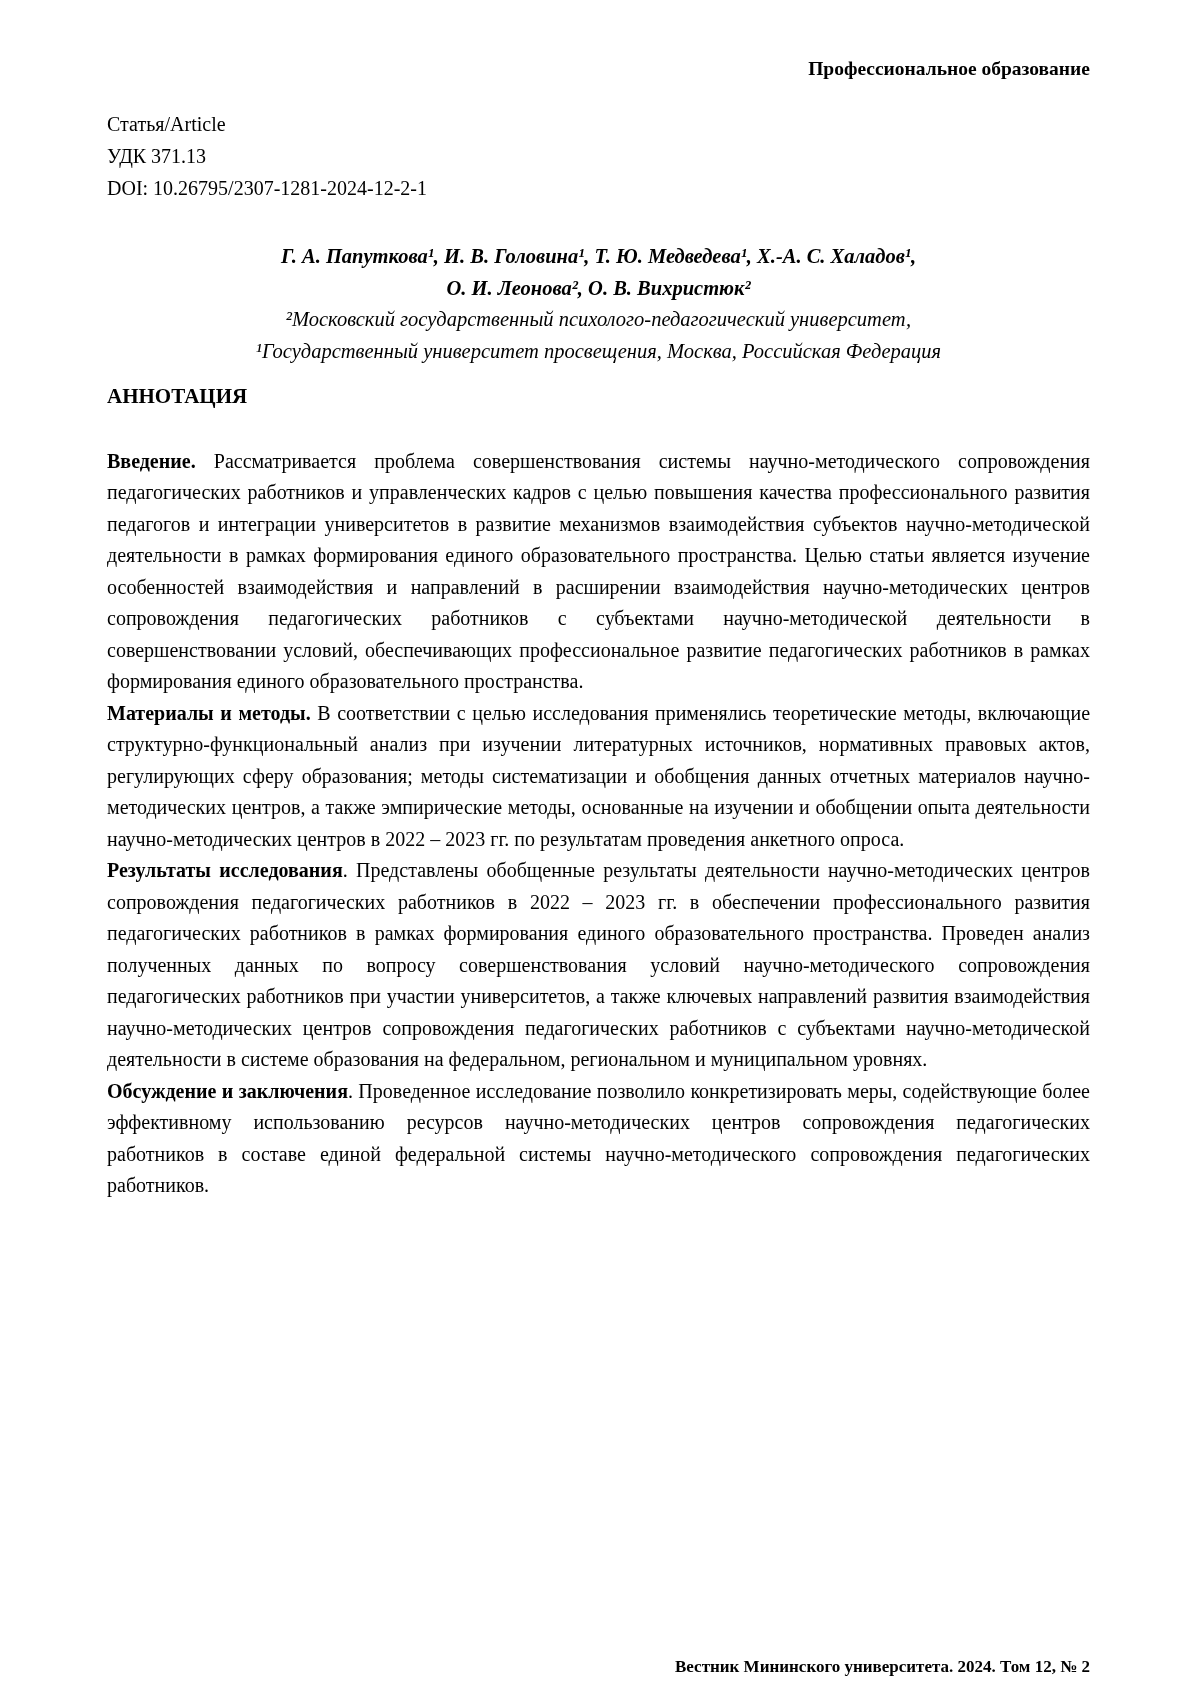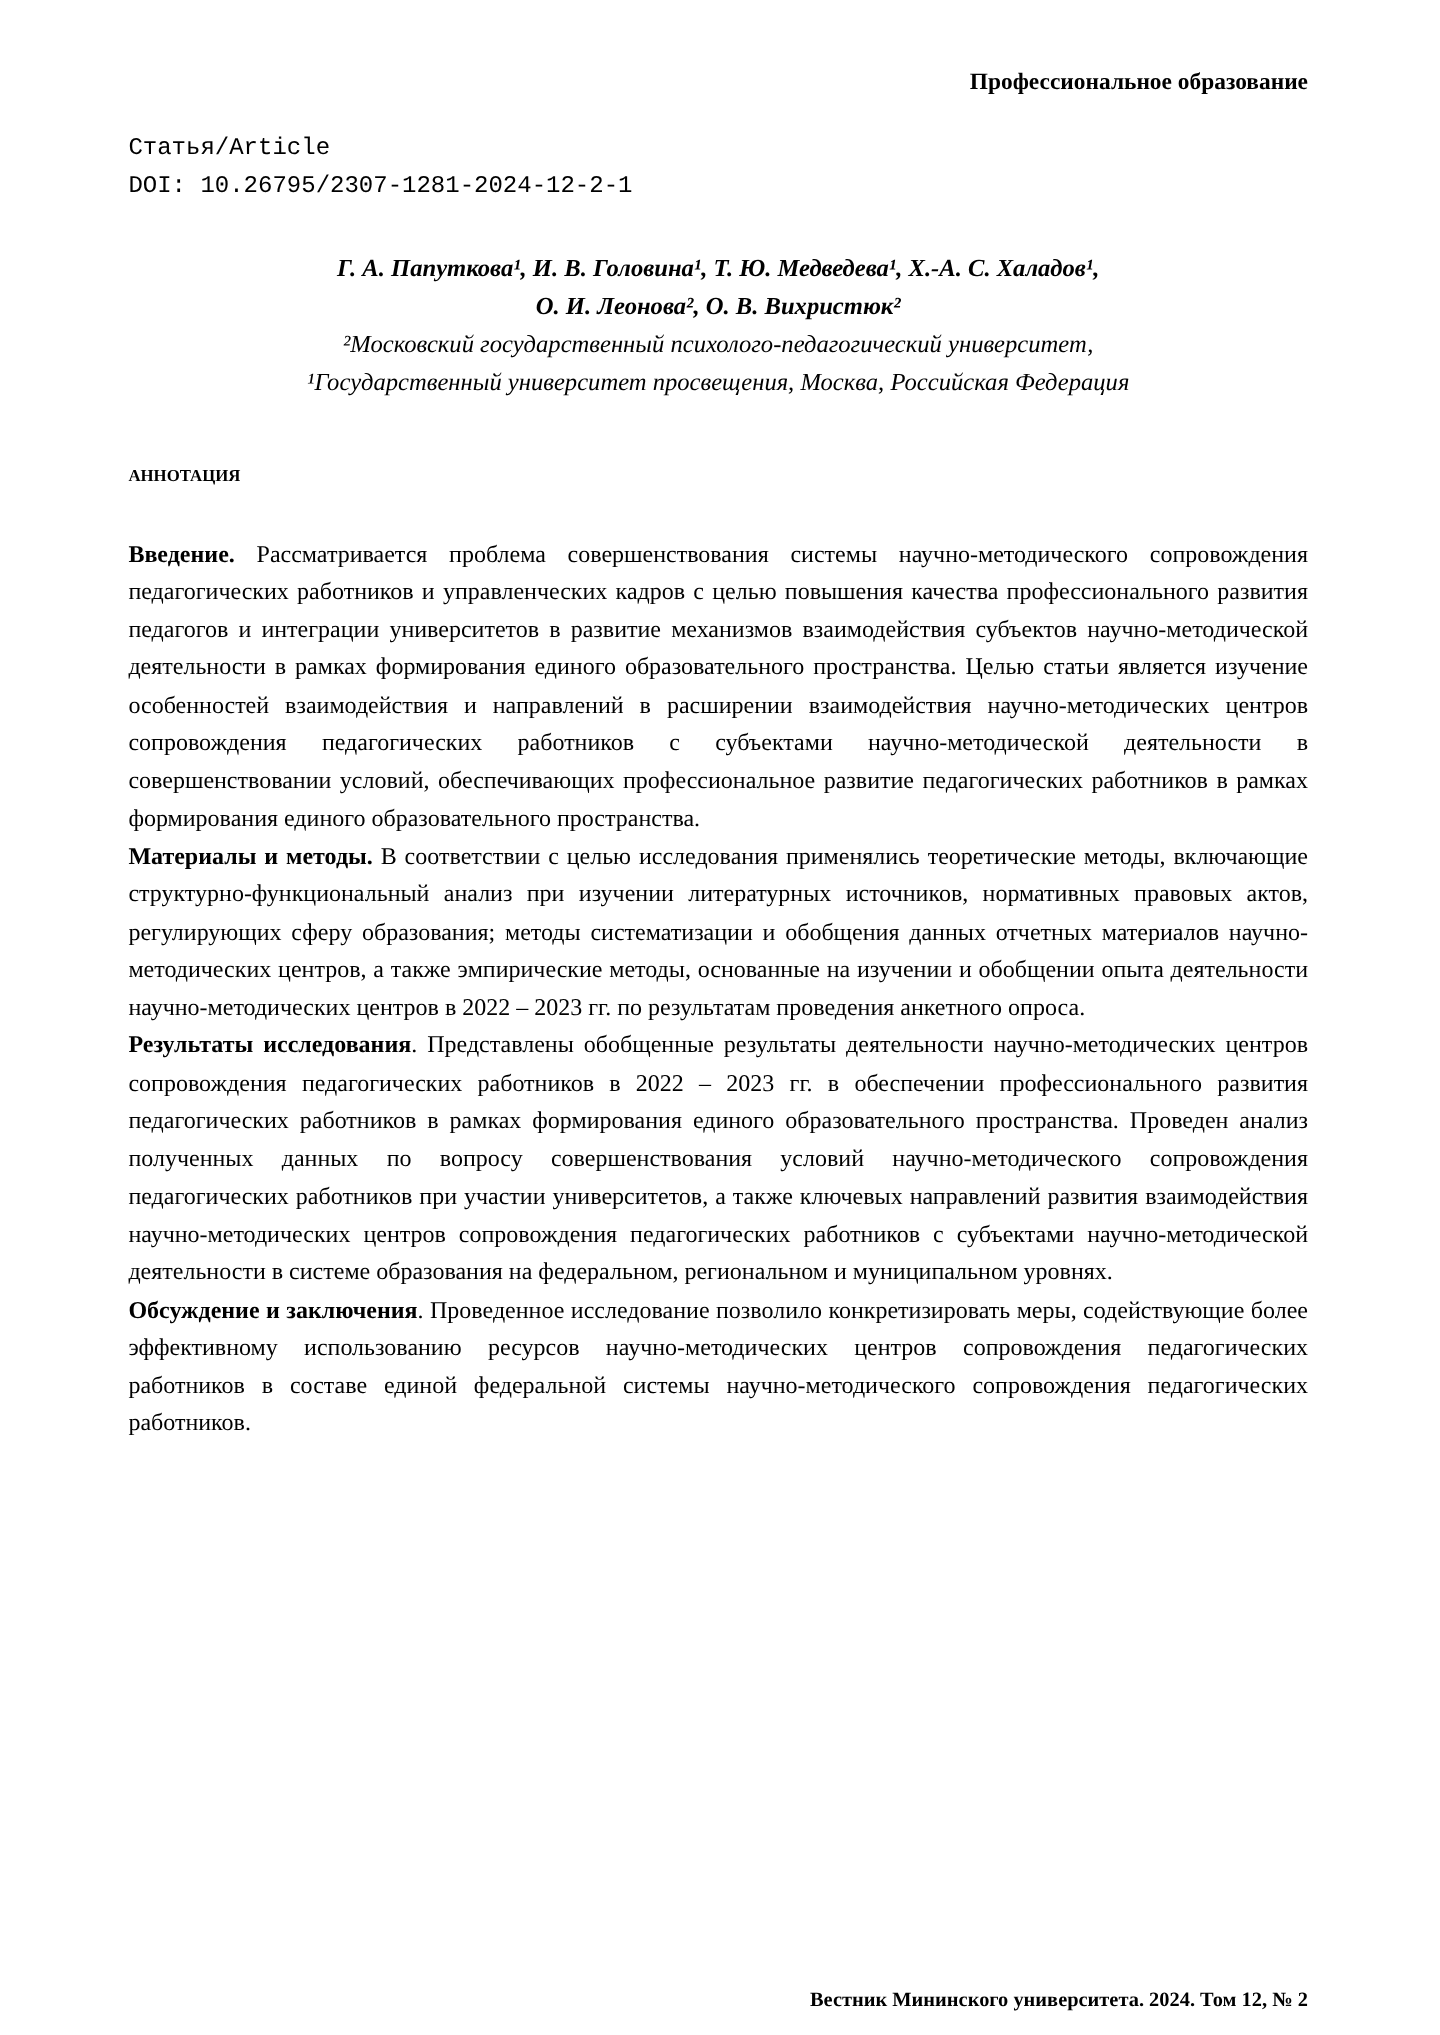--- a/index.html
+++ b/index.html
@@ -24,21 +24,21 @@
     font-size: 19.5px;
     line-height: 24px;
   }
   
   .meta-row {
     margin-top: 27px;
     display: flex;
     justify-content: space-between;
     align-items: flex-start;
   }
-  .meta-block { font-size: 20px; line-height: 32px; font-family: Liberation Mono, monospace; }
+  .meta-block { font-size: 20px; line-height: 32px; }
   .meta-line { white-space: nowrap; }
   
   .cc-badge {
     margin-top: 4px;
     width: 258px; height: 46px;
     background: #000;
     border: 2px solid #fff;
     outline: 3px solid #000;
     display: flex;
     align-items: center;
@@ -89,23 +89,23 @@
     line-height: 31.5px;
   }
   .affiliations {
     text-align: center;
     font-style: italic;
     font-size: 20.5px;
     line-height: 31.5px;
   }
   
   .abstract-heading {
-    margin-top: 47px;
+    margin-top: 14px;
     font-weight: bold;
-    font-size: 14px;
+    font-size: 21px;
     line-height: 31.5px;
   }
   .abstract-body {
     margin-top: 33px;
     font-size: 20px;
     line-height: 31.5px;
   }
   .abstract-body p {
     text-align: justify;
     text-justify: inter-word;
@@ -125,20 +125,21 @@
 </head>
 <body>
 
 <div class="page">
 
   <div class="journal-header">Профессиональное образование</div>
 
   <div class="meta-row">
     <div class="meta-block">
       <div class="meta-line">Статья/Article</div>
+      <div class="meta-line">УДК 371.13</div>
       <div class="meta-line">DOI: 10.26795/2307-1281-2024-12-2-1</div>
     </div>
 
   </div>
 
 
   <div class="authors">
     <div>Г. А. Папуткова¹, И. В. Головина¹, Т. Ю. Медведева¹, Х.-А. С. Халадов¹,</div>
     <div>О. И. Леонова², О. В. Вихристюк²</div>
   </div>

